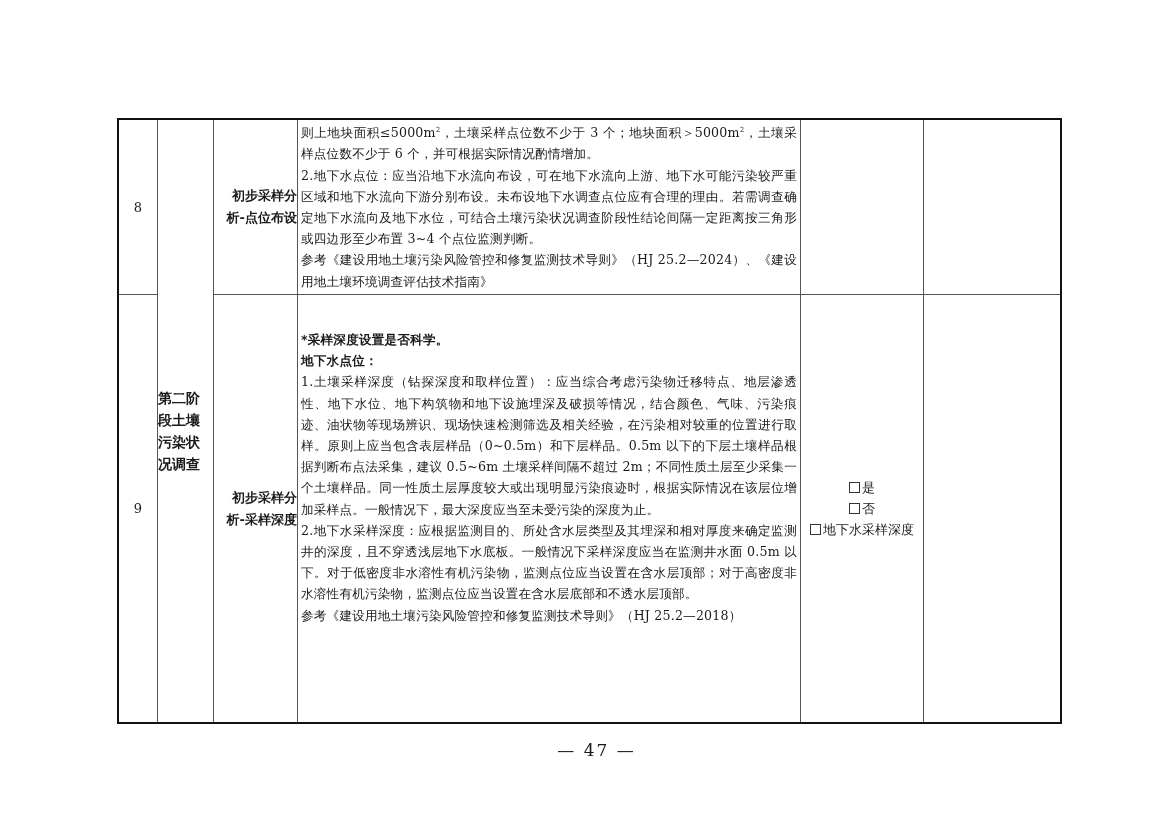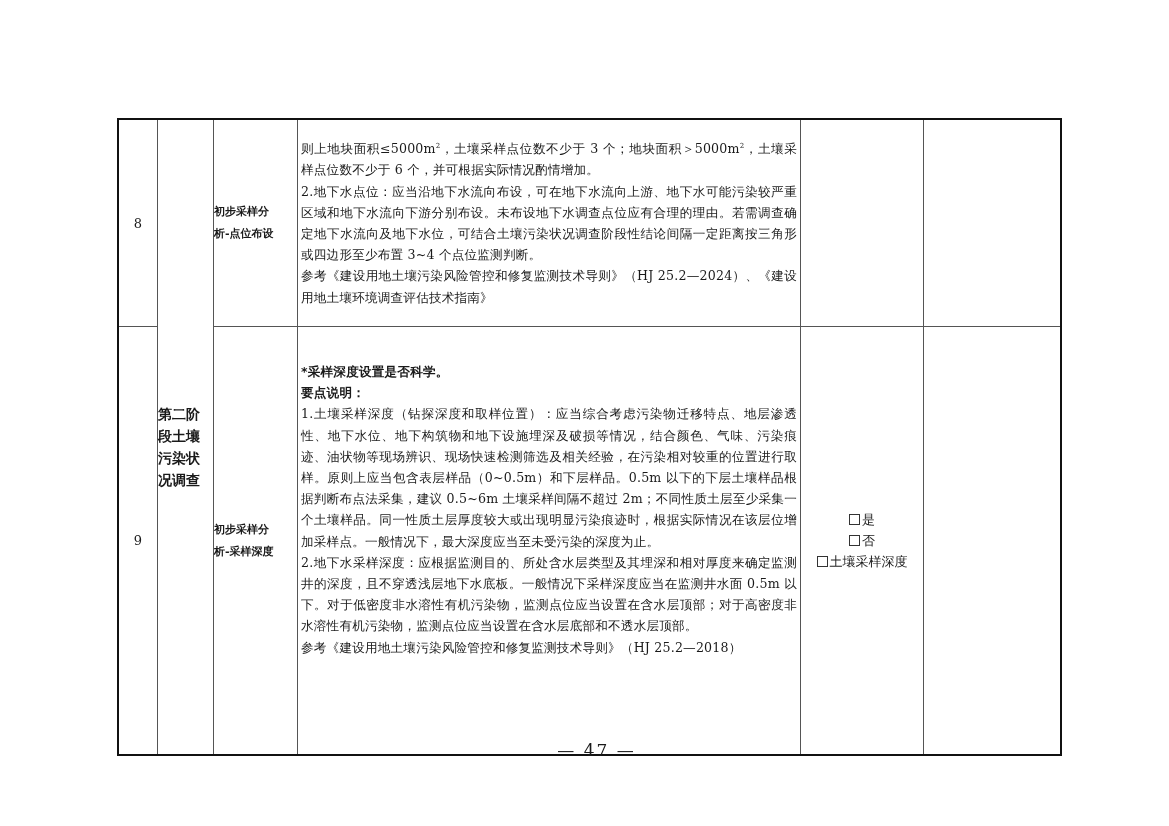--- a/index.html
+++ b/index.html
@@ -5,23 +5,23 @@
   html, body { margin: 0; padding: 0; background: #ffffff; }
   body { width: 1169px; height: 826px; position: relative; overflow: hidden;
          font-family: "DejaVu Serif", "Liberation Serif", serif; color: #1a1a1a; }
   .page { position: absolute; left: 0; top: 0; width: 1169px; height: 826px; }
   table.grid { position: absolute; left: 117px; top: 118px; border-collapse: collapse;
                table-layout: fixed; border: 2px solid #111; }
   table.grid td { border: 1px solid #555; padding: 0; vertical-align: middle; }
   .c-no { width: 38px; text-align: center; font-size: 13px; }
   .c-stage { width: 55px; text-align: left; font-family: "DejaVu Sans", sans-serif;
              font-weight: bold; font-size: 14px; line-height: 22px; }
-  .c-item { width: 83px; text-align: left; font-family: "DejaVu Sans", sans-serif;
-            font-weight: bold; font-size: 11px; line-height: 22px; }
-  .c-content { width: 496px; font-size: 12.6px; line-height: 21.2px; padding: 16px 3px !important;
+  .c-item { width: 83px; text-align: right; font-family: "DejaVu Sans", sans-serif;
+            font-weight: bold; font-size: 13px; line-height: 22px; }
+  .c-content { width: 496px; font-size: 12.6px; line-height: 21.2px; padding: 0 3px !important;
                text-align: justify; letter-spacing: 0.2px; }
   .c-judge { width: 122px; text-align: center; font-size: 13px; line-height: 21px; }
   .c-note { width: 136px; }
   .row8 td { height: 174px; }
   .row9 td { height: 411px; }
   .para { display: block; }
   .bold { font-family: "DejaVu Sans", sans-serif; font-weight: bold; font-size: 12.6px; }
   .content-9 { padding-top: 8px !important; padding-bottom: 8px !important; vertical-align: top !important; }
   .content-9 .inner { margin-top: 26px; }
   .content-8 { vertical-align: top !important; }
@@ -70,30 +70,30 @@
     </tr>
     <tr class="row9">
       <td class="c-no">9</td>
       <td class="c-item">
         <span class="para">初步采样分</span>
         <span class="para">析-采样深度</span>
       </td>
       <td class="c-content content-9">
         <div class="inner">
           <span class="para bold">*采样深度设置是否科学。</span>
-          <span class="para bold">要点说明：</span>
+          <span class="para bold">地下水点位：</span>
           <span class="para">1.土壤采样深度（钻探深度和取样位置）：应当综合考虑污染物迁移特点、地层渗透性、地下水位、地下构筑物和地下设施埋深及破损等情况，结合颜色、气味、污染痕迹、油状物等现场辨识、现场快速检测筛选及相关经验，在污染相对较重的位置进行取样。原则上应当包含表层样品（0~0.5m）和下层样品。0.5m 以下的下层土壤样品根据判断布点法采集，建议 0.5~6m 土壤采样间隔不超过 2m；不同性质土层至少采集一个土壤样品。同一性质土层厚度较大或出现明显污染痕迹时，根据实际情况在该层位增加采样点。一般情况下，最大深度应当至未受污染的深度为止。</span>
           <span class="para">2.地下水采样深度：应根据监测目的、所处含水层类型及其埋深和相对厚度来确定监测井的深度，且不穿透浅层地下水底板。一般情况下采样深度应当在监测井水面 0.5m 以下。对于低密度非水溶性有机污染物，监测点位应当设置在含水层顶部；对于高密度非水溶性有机污染物，监测点位应当设置在含水层底部和不透水层顶部。</span>
           <span class="para">参考《建设用地土壤污染风险管控和修复监测技术导则》（HJ 25.2—2018）</span>
         </div>
       </td>
       <td class="c-judge">
         <span class="checkbox-line"><span class="box"></span><span>是</span></span>
         <span class="checkbox-line"><span class="box"></span><span>否</span></span>
-        <span class="checkbox-line"><span class="box"></span><span>土壤采样深度</span></span>
+        <span class="checkbox-line"><span class="box"></span><span>地下水采样深度</span></span>
       </td>
       <td class="c-note"></td>
     </tr>
   </tbody>
     </table>
 
   <div class="page-number">— 47 —</div>
 </div>
 
 </body></html>

